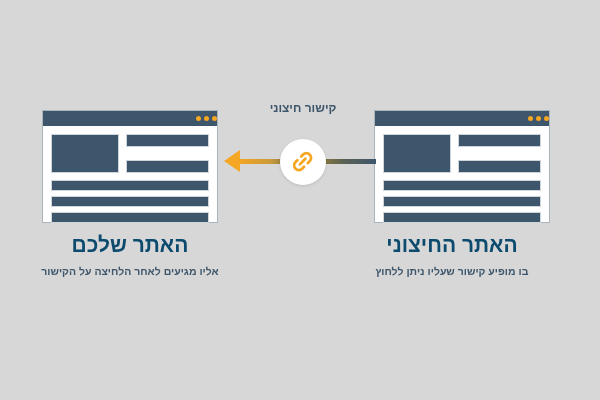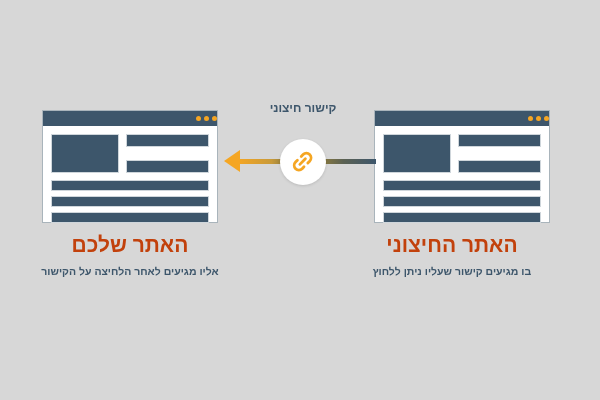--- a/index.html
+++ b/index.html
@@ -160,21 +160,21 @@
     width: 240px;
     text-align: center;
     direction: rtl;
   }
   .caption.left  { left: 10px;  top: 232px; }
   .caption.right { left: 332px; top: 232px; }
 
   .caption-title {
     font-size: 21px;
     font-weight: bold;
-    color: #c2410c;
+    color: #0c4a6e;
     line-height: 1.25;
     margin: 0 0 7px 0;
     white-space: nowrap;
   }
   .caption-sub {
     font-size: 10.5px;
     font-weight: bold;
     color: #3d566b;
     line-height: 1.3;
     margin: 0;
@@ -248,16 +248,16 @@
 
   <div class="top-label">קישור חיצוני</div>
 
   <div class="caption left">
     <p class="caption-title">האתר שלכם</p>
     <p class="caption-sub">אליו מגיעים לאחר הלחיצה על הקישור</p>
   </div>
 
   <div class="caption right">
     <p class="caption-title">האתר החיצוני</p>
-    <p class="caption-sub">בו מגיעים קישור שעליו ניתן ללחוץ</p>
+    <p class="caption-sub">בו מופיע קישור שעליו ניתן ללחוץ</p>
   </div>
 
 </div>
 
 </body></html>

